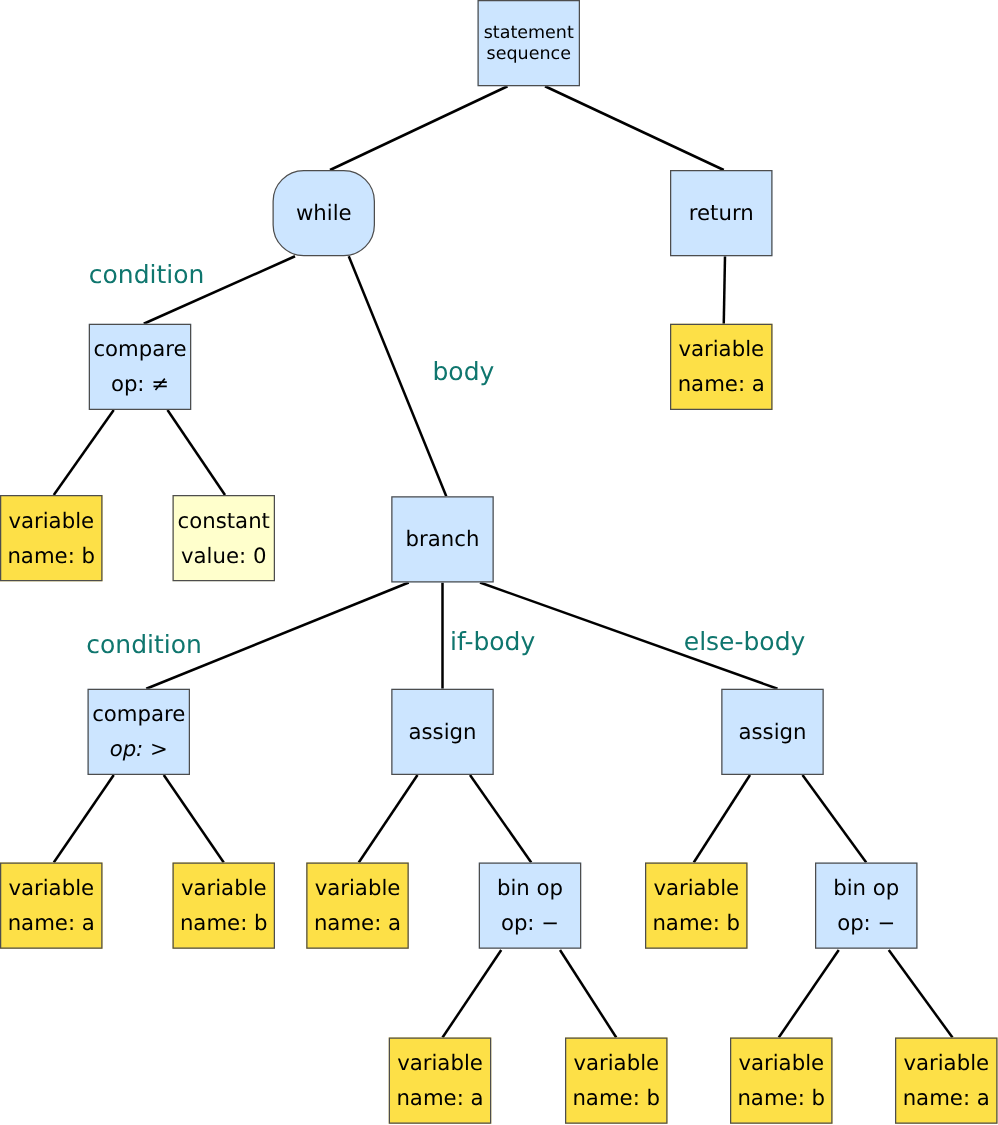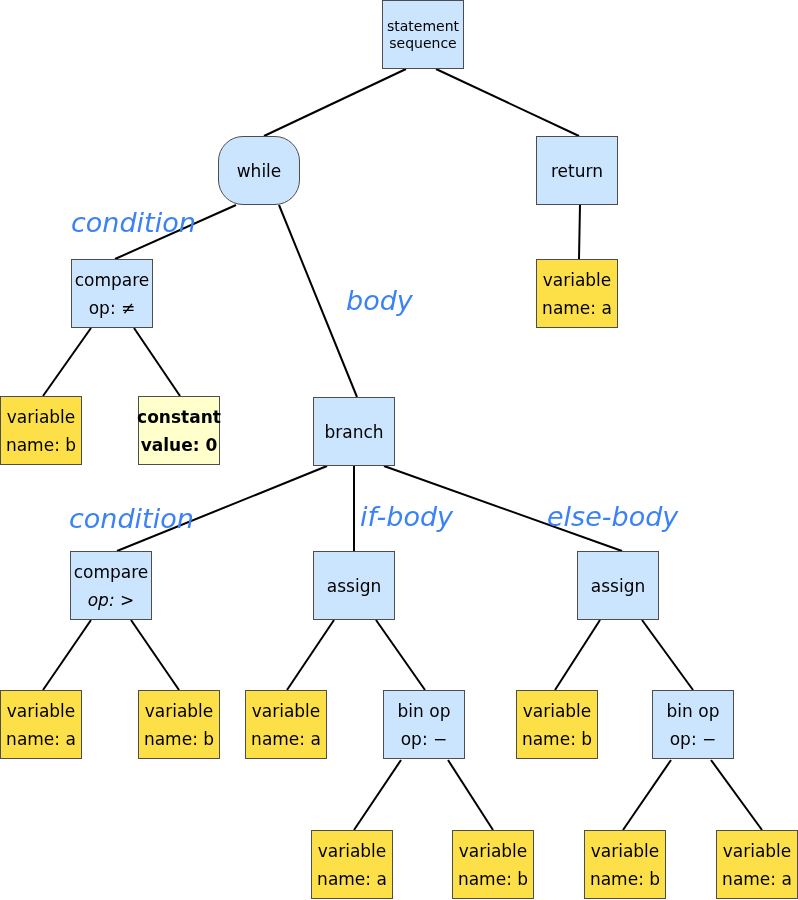--- a/index.html
+++ b/index.html
@@ -7,21 +7,21 @@
   svg.edges{position:absolute;left:0;top:0;width:798px;height:900px;}
   .node{position:absolute;box-sizing:border-box;width:82px;height:69px;border:1px solid #4d4d4d;display:flex;flex-direction:column;align-items:center;justify-content:center;color:#000;text-align:center;}
   .blue{background:#cce5ff;}
   .green{background:#fde047;}
   .yellow{background:#ffffcc;}
   .l1{font-size:17px;line-height:28px;white-space:nowrap;text-align:center;}
   .l1.small{font-size:14px;line-height:17px;}
   .l2{font-size:17px;line-height:28px;white-space:nowrap;}
   .l2.small{font-size:14px;line-height:17px;}
   .italic{font-style:italic;}
-  .elabel{position:absolute;font-size:27px;color:#3b82f6;white-space:nowrap;font-style:italic;}
+  .elabel{position:absolute;font-size:20px;color:#0f766e;white-space:nowrap;}
 </style>
 </head>
 <body>
 
 <svg class="edges" viewBox="0 0 798 900">
   <g stroke="#000" stroke-width="2" fill="none">
     <line x1="406" y1="69" x2="264" y2="136"></line>
     <line x1="436" y1="69" x2="579" y2="136"></line>
     <line x1="580" y1="205" x2="579" y2="259"></line>
     <line x1="236" y1="205" x2="115" y2="259"></line>
@@ -71,21 +71,21 @@
 <div class="node blue" style="left:71px;top:259px;">
   <span class="l1">compare</span>
   <span class="l2">op: ≠</span>
 </div>
 
 <div class="node green" style="left:0px;top:396px;">
   <span class="l1">variable</span>
   <span class="l2">name: b</span>
 </div>
 
-<div class="node yellow" style="left:138px;top:396px;font-weight:bold;">
+<div class="node yellow" style="left:138px;top:396px;">
   <span class="l1">constant</span>
   <span class="l2">value: 0</span>
 </div>
 
 <div class="node blue" style="left:313px;top:397px;">
   <span class="l1">branch</span>
 </div>
 
 <div class="node blue" style="left:70px;top:551px;">
   <span class="l1">compare</span>

